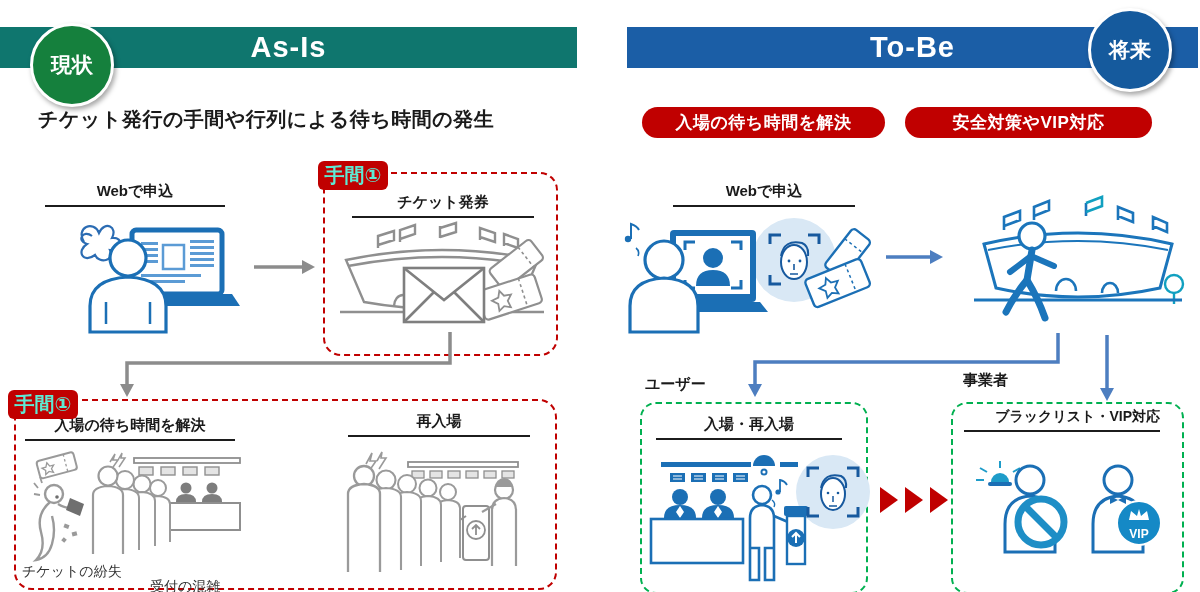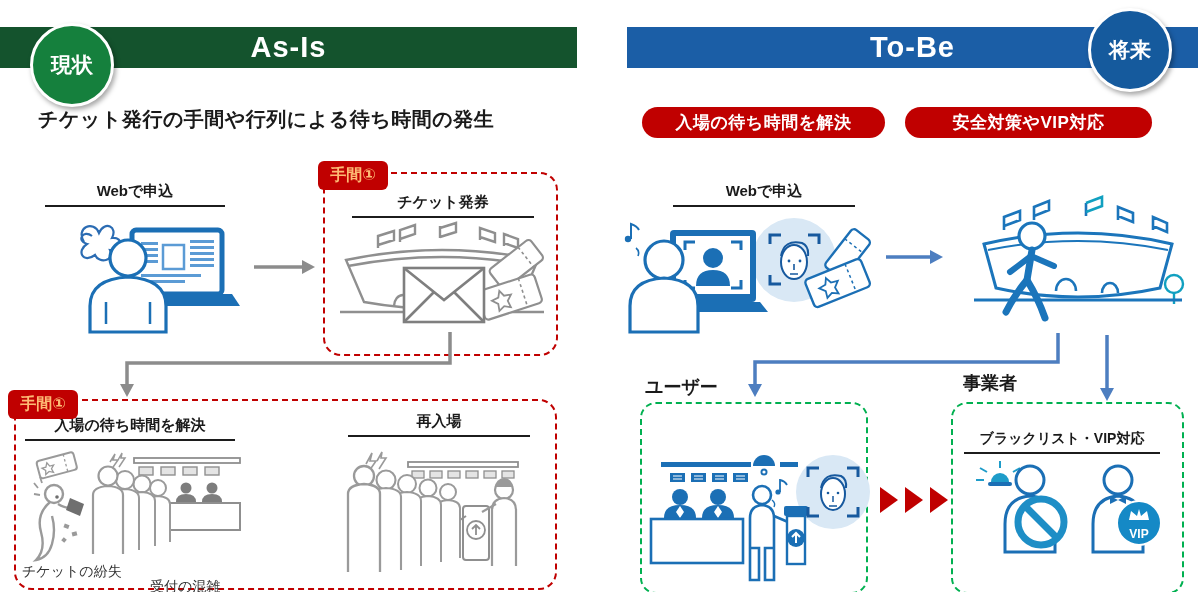--- a/index.html
+++ b/index.html
@@ -2,42 +2,42 @@
 <html><head>
 <meta charset="utf-8">
 <style>
   html,body{margin:0;padding:0;background:#fff;}
   .canvas{position:relative;width:1200px;height:592px;background:#fff;overflow:hidden;
           font-family:"Liberation Sans","DejaVu Sans",sans-serif;color:#1a1a1a;}
   .abs{position:absolute;}
   
   .bar{height:41px;display:flex;align-items:center;justify-content:center;
        font-size:29px;font-weight:bold;color:#fff;letter-spacing:1px;}
-  .bar-left{left:0;top:27px;width:577px;background:#14532d;}
+  .bar-left{left:0;top:27px;width:577px;background:#0f766e;}
   .bar-right{left:627px;top:27px;width:571px;background:#1b5ea6;}
   .tag-circle{width:78px;height:78px;border-radius:50%;border:3px solid #fff;
        display:flex;align-items:center;justify-content:center;color:#fff;font-size:21px;font-weight:bold;
        box-shadow:2px 3px 5px rgba(0,0,0,.35);z-index:5;}
   .tag-gray{left:30px;top:23px;background:#15803d;}
   .tag-blue{left:1088px;top:8px;background:#155a9d;}
   .problem-title{left:38px;top:106px;font-size:20px;font-weight:bold;letter-spacing:.5px;}
   .pill{height:31px;border-radius:16px;background:#c00000;color:#fff;font-weight:bold;font-size:17px;
         display:flex;align-items:center;justify-content:center;letter-spacing:.5px;}
   .pill1{left:642px;top:107px;width:243px;}
   .pill2{left:905px;top:107px;width:247px;}
   
   .ulabel{font-size:15px;font-weight:bold;text-align:center;padding-bottom:4px;
           border-bottom:2px solid #1c1c1c;z-index:4;}
   .sm{font-size:14px;}
   
   .dash-red{border:2px dashed #c00000;border-radius:18px;z-index:1;}
   .dash-green{border:2px dashed #00b050;border-radius:16px;z-index:1;}
-  .tema{width:70px;height:29px;background:#c00000;border-radius:6px;color:#fdba74;font-size:16px;
+  .tema{width:70px;height:29px;background:#c00000;border-radius:6px;color:#5eead4;font-size:20px;
         font-weight:bold;display:flex;align-items:center;justify-content:center;z-index:6;}
-  .grp-label{font-size:18px;font-weight:bold;z-index:4;}
+  .grp-label{font-size:15px;font-weight:bold;z-index:4;}
   .caption{font-size:14px;color:#333;z-index:4;}
   .tri{width:0;height:0;border-top:13px solid transparent;border-bottom:13px solid transparent;
        border-left:18px solid #c00000;}
   .tri-row{left:880px;top:487px;display:flex;gap:7px;z-index:4;}
   svg{overflow:visible;}
   .icon{z-index:3;}
   .connectors{left:0;top:0;z-index:2;pointer-events:none;}
 </style>
 </head>
 <body>
@@ -303,20 +303,21 @@
     <g stroke="#1b75bb" fill="none" stroke-linecap="round">
       <circle cx="64" cy="44" r="13" fill="#fff" stroke-width="3.2"></circle>
       <path d="M64,58 L59,88" stroke-width="7"></path>
       <path d="M63,64 L42,80 M63,64 L86,74" stroke-width="6"></path>
       <path d="M59,88 Q47,102 38,120 M59,88 Q70,106 77,126" stroke-width="7"></path>
     </g>
   </svg>
 
   <div class="abs grp-label" style="left:645px;top:375px;">ユーザー</div>
   <div class="abs dash-green" style="left:640px;top:402px;width:224px;height:188px;"></div>
+  <div class="abs ulabel" style="left:656px;top:415px;width:186px;">入場・再入場</div>
 
   <svg class="abs icon" style="left:650px;top:450px;" width="215" height="132" viewBox="0 0 215 132">
     <circle cx="183" cy="42" r="37" fill="#d9e8f5"></circle>
     <rect x="11" y="12" width="90" height="5" fill="#1b6fb5"></rect>
     <rect x="130" y="12" width="18" height="5" fill="#1b6fb5"></rect>
     <g fill="#1b6fb5">
       <rect x="20" y="23" width="15" height="9"></rect>
         <rect x="41" y="23" width="15" height="9"></rect>
       <rect x="62" y="23" width="15" height="9"></rect>
         <rect x="83" y="23" width="15" height="9"></rect>
@@ -368,21 +369,21 @@
   </svg>
 
   <div class="abs tri-row">
     <div class="tri"></div>
     <div class="tri"></div>
     <div class="tri"></div>
   </div>
 
   <div class="abs grp-label" style="left:963px;top:371px;">事業者</div>
   <div class="abs dash-green" style="left:951px;top:402px;width:229px;height:188px;"></div>
-  <div class="abs ulabel sm" style="left:964px;top:430px;width:196px;">ブラックリスト・VIP対応</div>
+  <div class="abs ulabel sm" style="left:964px;top:408px;width:196px;text-align:right;">ブラックリスト・VIP対応</div>
 
   <svg class="abs icon" style="left:975px;top:460px;" width="100" height="92" viewBox="0 0 100 92">
     <g>
       <path d="M16,22 a9,9 0 0 1 18,0 Z" fill="#1e9cc9"></path>
       <rect x="13" y="22" width="24" height="4" rx="2" fill="#1b6fb5"></rect>
       <path d="M12,12 l-7,-4 M25,8 v-7 M38,12 l7,-4 M9,20 h-8 M41,20 h8" stroke="#1e9cc9" stroke-width="2" fill="none"></path>
     </g>
     <circle cx="55" cy="20" r="14" fill="#fff" stroke="#1b6fb5" stroke-width="3"></circle>
     <path d="M30,92 V64 Q30,38 55,36 Q80,38 80,64 V92 Z" fill="#fff" stroke="#1b6fb5" stroke-width="3"></path>
     <circle cx="66" cy="62" r="23" fill="#fff" stroke="#1e8ec6" stroke-width="7"></circle>

